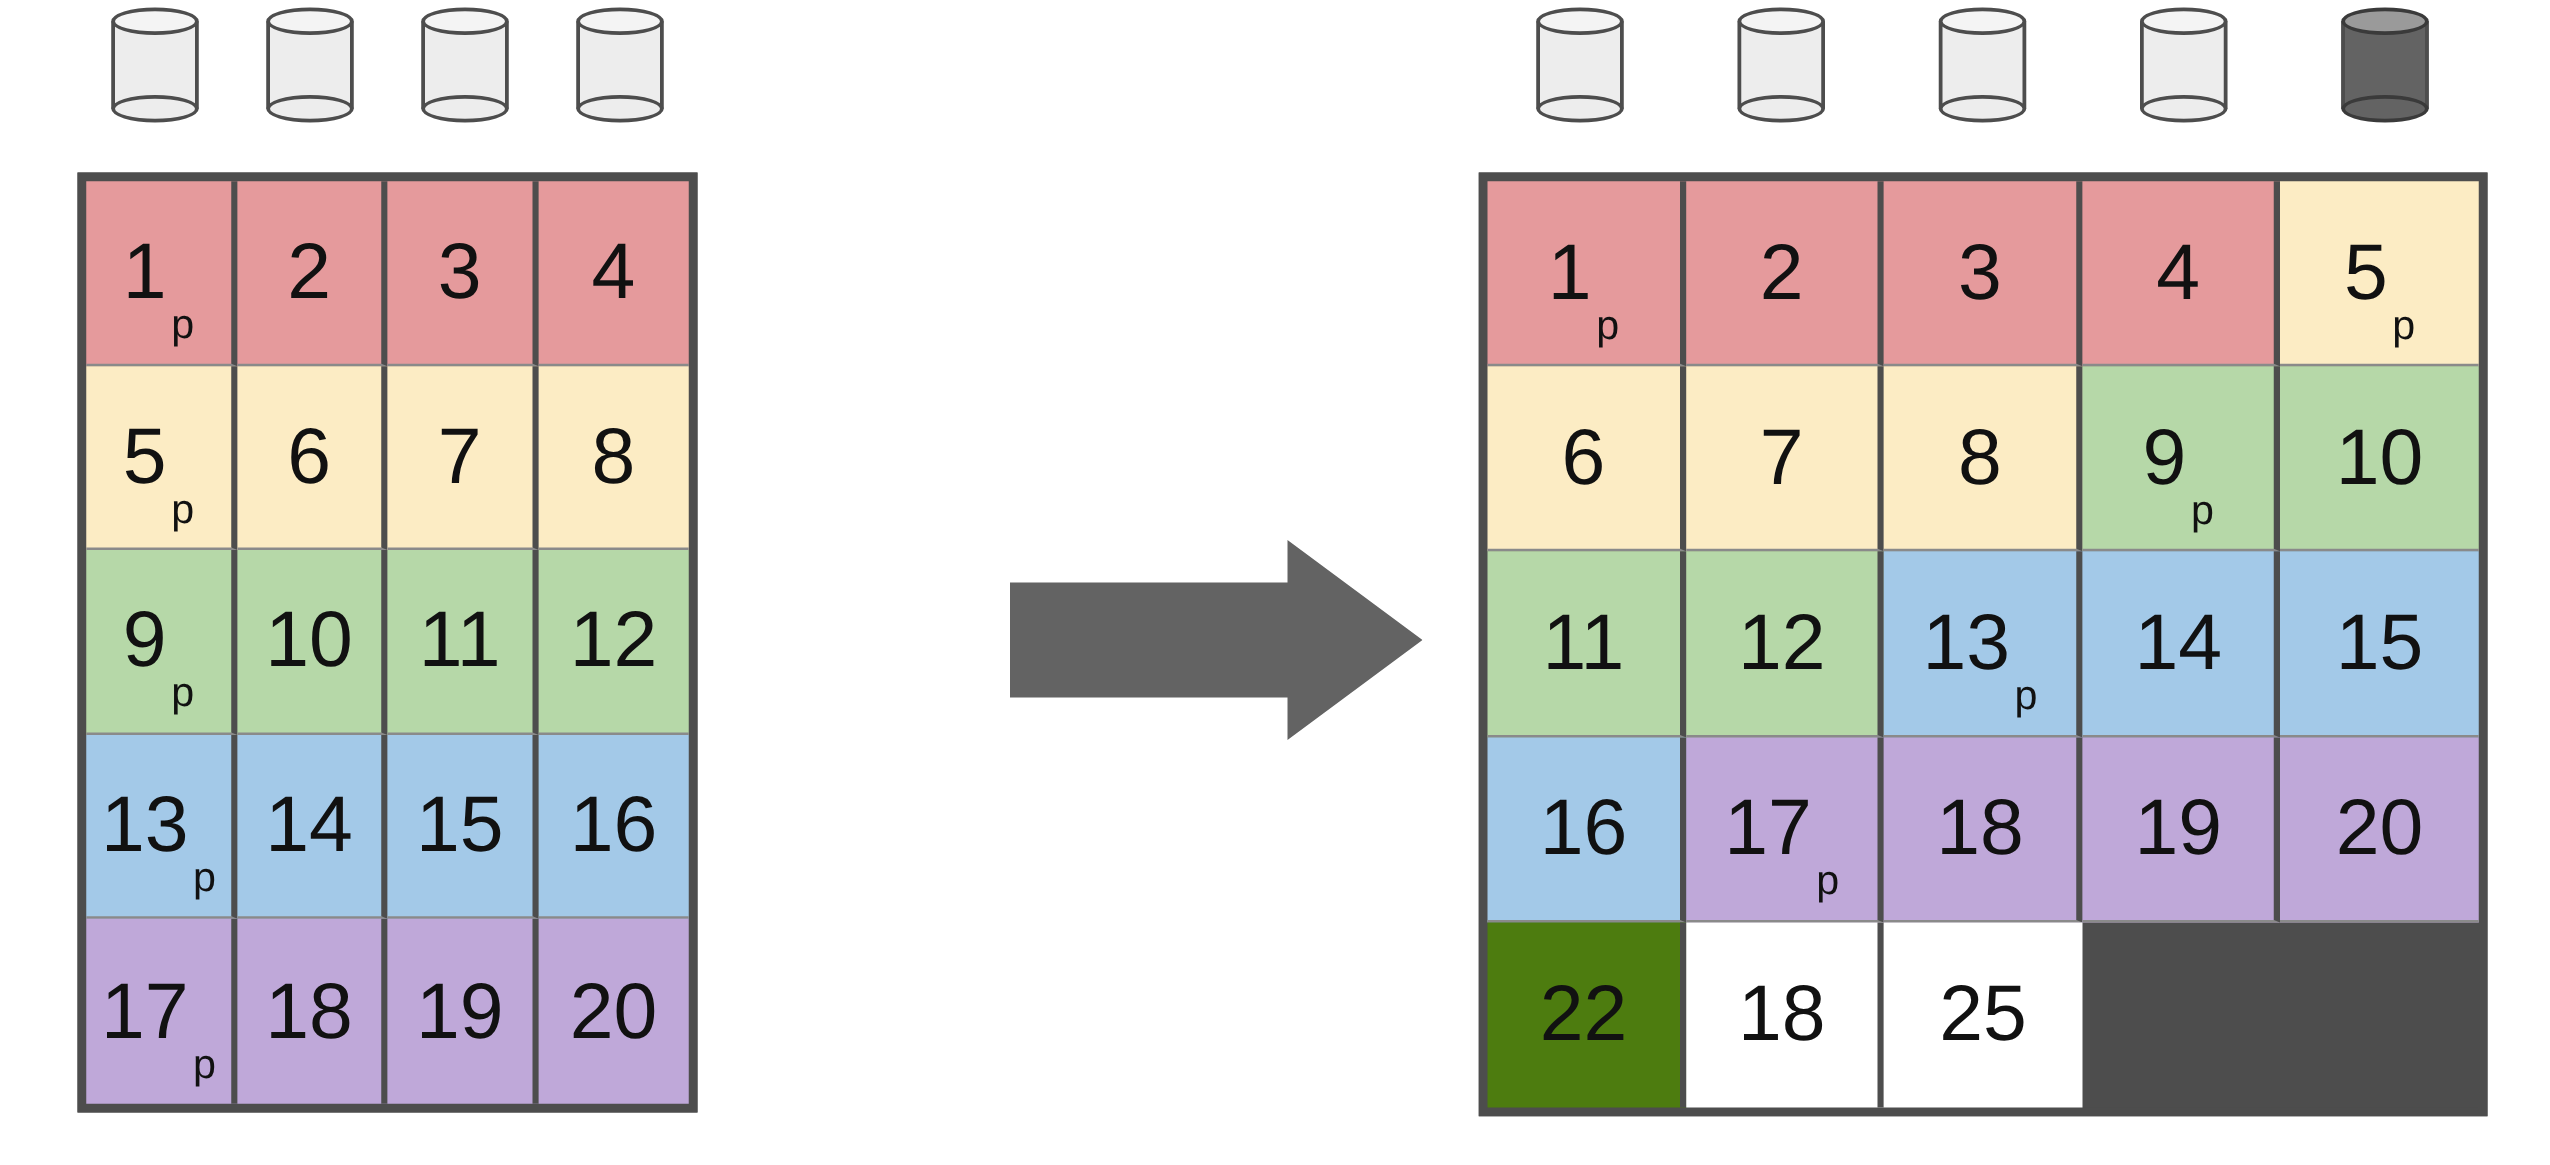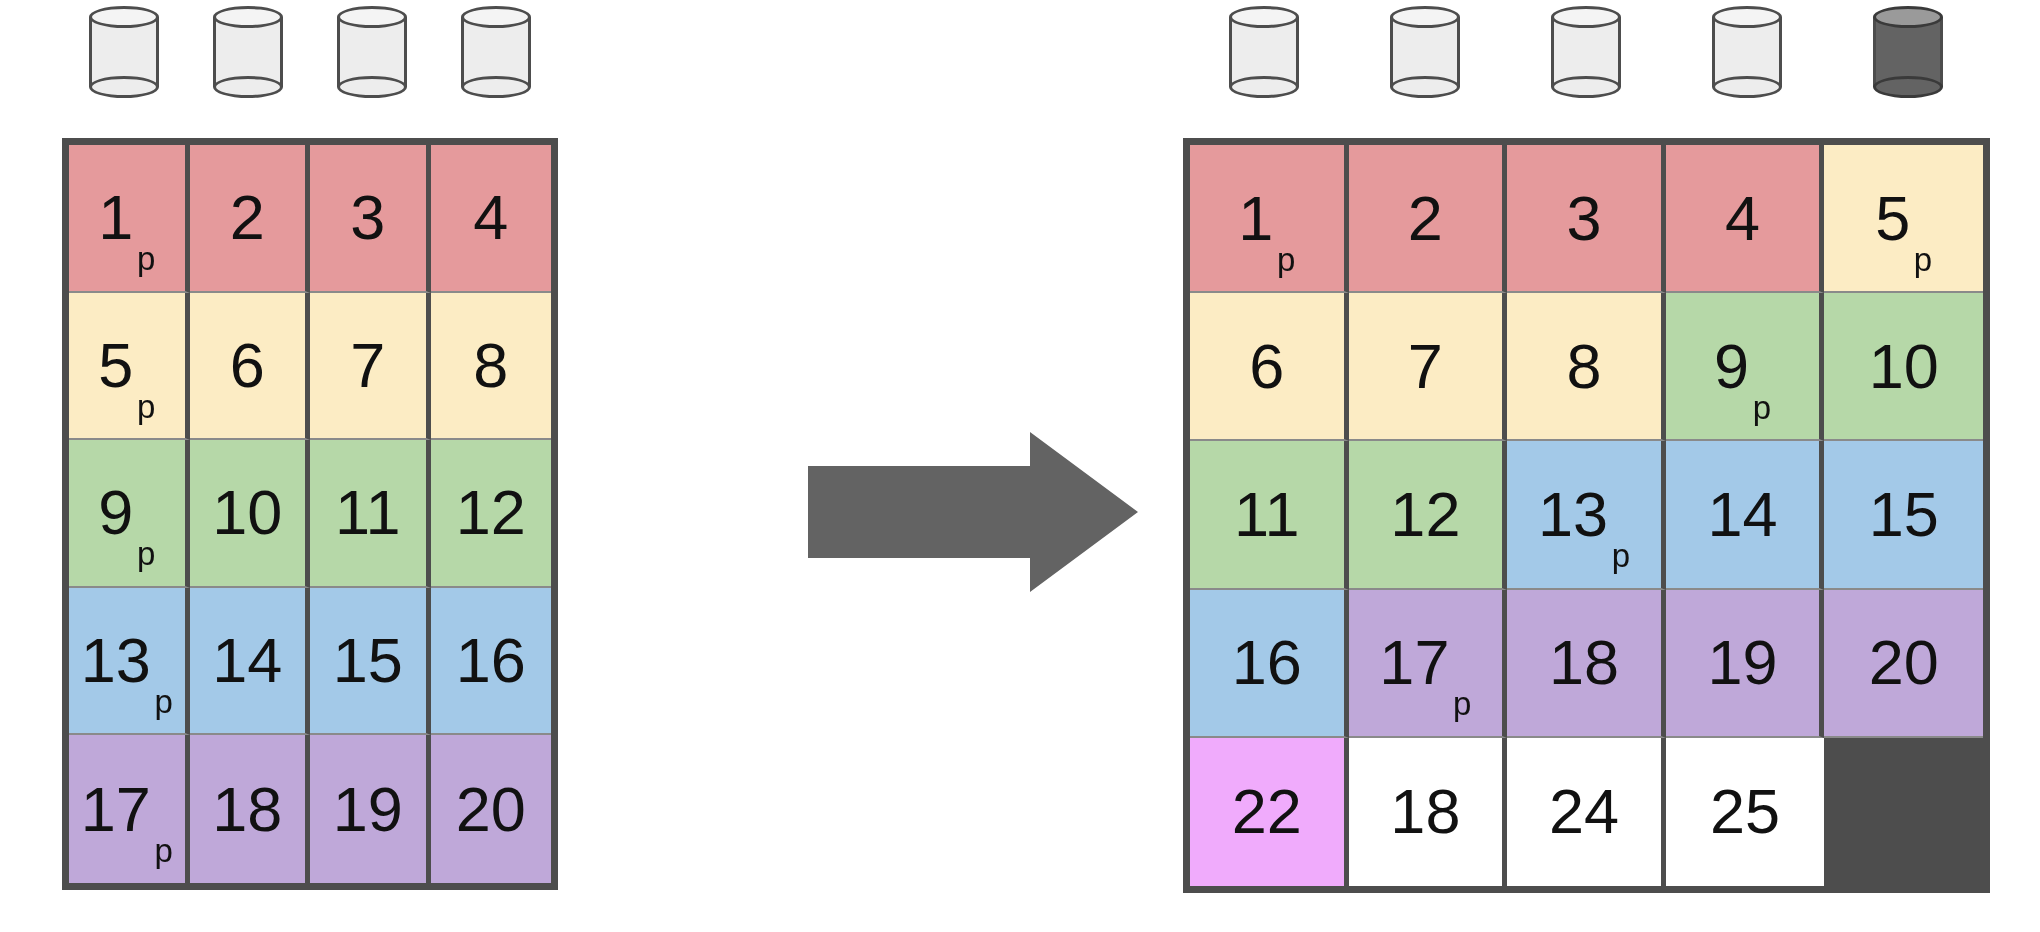--- a/index.html
+++ b/index.html
@@ -290,27 +290,24 @@
       </div>
       <div class="cell" style="background: rgb(191, 168, 217);">
         <span class="val">18</span>
       </div>
       <div class="cell" style="background: rgb(191, 168, 217);">
         <span class="val">19</span>
       </div>
       <div class="cell last-col" style="background: rgb(191, 168, 217);">
         <span class="val">20</span>
       </div>
-      <div class="cell last-row" style="background: #f0abfc;">
+      <div class="cell last-row" style="background: #4d7c0f;">
         <span class="val">22</span>
       </div>
       <div class="cell last-row" style="background: rgb(255, 255, 255);">
         <span class="val">18</span>
       </div>
-      <div class="cell last-row" style="background: rgb(255, 255, 255);">
-        <span class="val">24</span>
-      </div>
       <div class="cell last-col last-row" style="background: rgb(255, 255, 255);">
         <span class="val">25</span>
       </div>
     </div>
 
 </div>
 
 </body></html>

